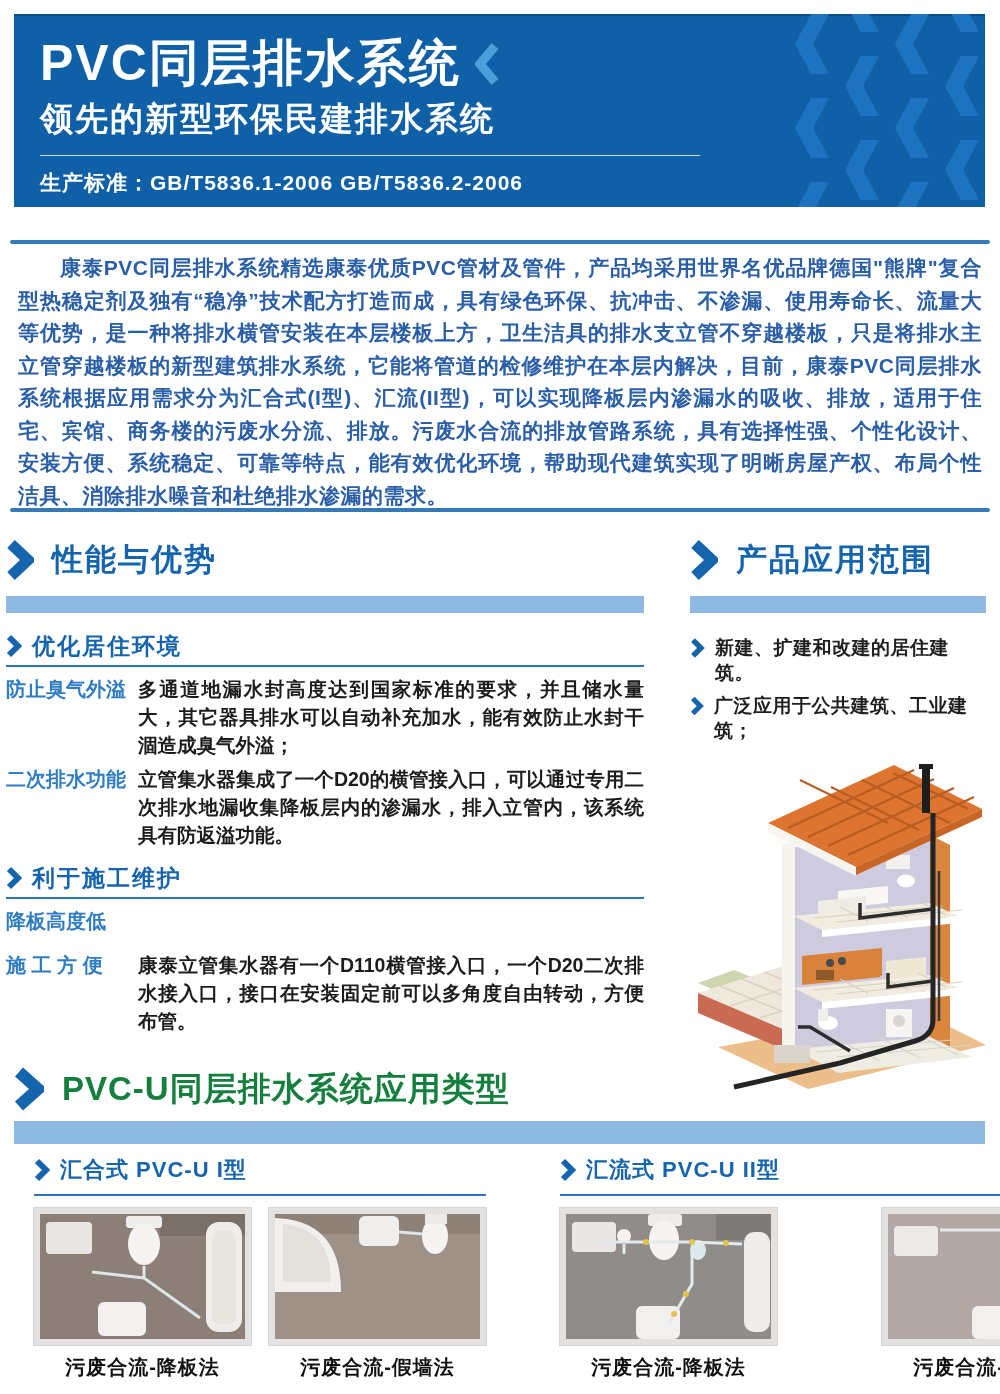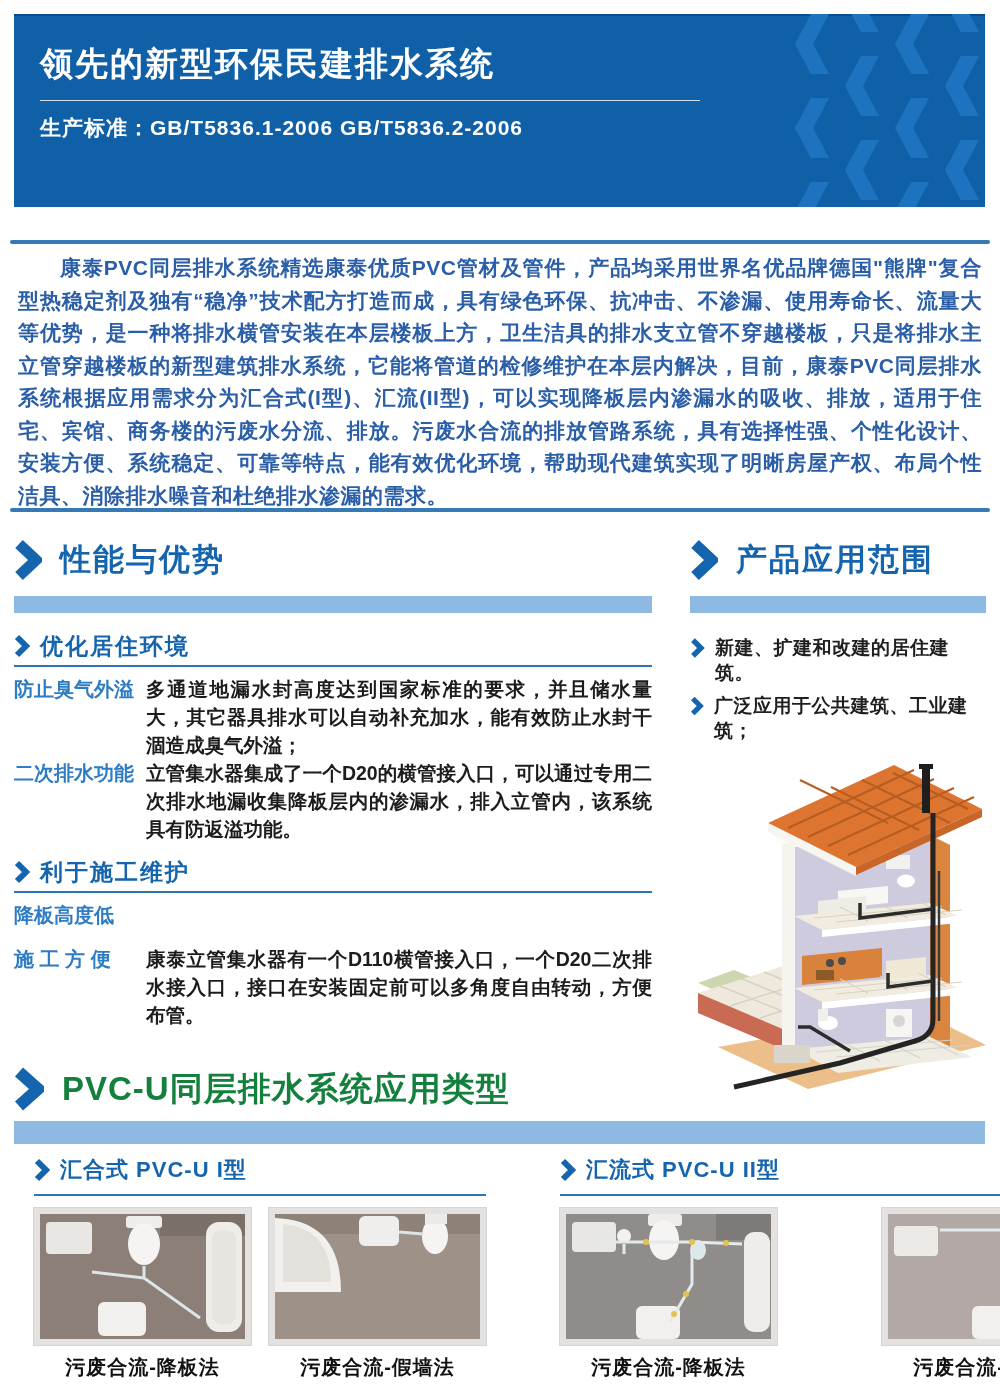--- a/index.html
+++ b/index.html
@@ -21,29 +21,29 @@
   .hdr-std{color:#ffffff;font-size:21px;font-weight:bold;margin-top:13px;letter-spacing:1px;}
   
   .hrule{position:absolute;left:10px;width:980px;height:4px;background:#3579b7;border-radius:2px;}
   
   .intro{
     position:absolute;left:18px;top:252px;width:964px;
     color:#2a5ea7;font-size:21px;font-weight:bold;line-height:32.5px;
     text-align:justify;text-indent:2em;letter-spacing:.5px;
   }
   
-  .col-left{position:absolute;left:14px;top:538px;width:638px;}
+  .col-left{position:absolute;left:6px;top:538px;width:638px;}
   .col-right{position:absolute;left:690px;top:538px;width:296px;}
   .sec-head{display:flex;align-items:center;gap:18px;height:44px;}
   .sec-title{font-size:31px;font-weight:bold;color:#1564ae;letter-spacing:2px;}
   .bar{height:17px;background:#8db9e2;margin-top:14px;}
   .sub-head{display:flex;align-items:center;gap:10px;margin-top:20px;height:26px;text-align:right;}
   .sub-title{font-size:23px;font-weight:bold;color:#1564ae;letter-spacing:2px;}
   .sub-rule{height:2px;background:#2e75b5;margin-top:6px;}
-  .def{display:grid;grid-template-columns:124px 1fr;column-gap:8px;margin-top:0;}
+  .def{display:grid;grid-template-columns:124px 1fr;column-gap:8px;margin-top:6px;}
   .def.first{margin-top:8px;}
   .def-label{color:#2e7cc3;font-size:20px;font-weight:bold;line-height:28px;}
   .def-text{color:#1c1c1c;font-size:19.5px;font-weight:bold;line-height:28px;text-align:justify;}
   .def.gap{margin-top:16px;}
   
   .bullets{margin-top:22px;}
   .bullet{display:flex;align-items:flex-start;gap:10px;margin-top:8px;}
   .bullet-text{color:#1f1f1f;font-size:19px;font-weight:bold;line-height:25px;letter-spacing:.5px;}
   .house{margin-top:8px;}
   
@@ -72,20 +72,26 @@
       <defs>
         <pattern id="chev" width="100" height="84" patternUnits="userSpaceOnUse">
           <path d="M34,0 L16,0 L0,30 L16,60 L34,60 L18,30 Z" fill="#1e73c0"></path>
           <path d="M84,42 L66,42 L50,72 L66,102 L84,102 L68,72 Z" fill="#1e73c0"></path>
           <path d="M84,-42 L66,-42 L50,-12 L66,18 L84,18 L68,-12 Z" fill="#1e73c0"></path>
         </pattern>
       </defs>
       <rect x="0" y="0" width="190" height="193" fill="url(#chev)"></rect>
     </svg>
     <div class="hdr-inner">
+      <div class="hdr-title-row">
+        <div class="hdr-title">PVC同层排水系统</div>
+        <svg width="24" height="46" viewBox="0 0 24 46">
+          <polyline points="20,5 5,23 20,41" fill="none" stroke="#4aa0d8" stroke-width="9"></polyline>
+        </svg>
+      </div>
       <div class="hdr-sub">领先的新型环保民建排水系统</div>
       <div class="hdr-line"></div>
       <div class="hdr-std">生产标准：GB/T5836.1-2006  GB/T5836.2-2006</div>
     </div>
   </div>
 
   <div class="hrule" style="top:240px"></div>
   <div class="intro">康泰PVC同层排水系统精选康泰优质PVC管材及管件，产品均采用世界名优品牌德国"熊牌"复合型热稳定剂及独有“稳净”技术配方打造而成，具有绿色环保、抗冲击、不渗漏、使用寿命长、流量大等优势，是一种将排水横管安装在本层楼板上方，卫生洁具的排水支立管不穿越楼板，只是将排水主立管穿越楼板的新型建筑排水系统，它能将管道的检修维护在本层内解决，目前，康泰PVC同层排水系统根据应用需求分为汇合式(I型)、汇流(II型)，可以实现降板层内渗漏水的吸收、排放，适用于住宅、宾馆、商务楼的污废水分流、排放。污废水合流的排放管路系统，具有选择性强、个性化设计、安装方便、系统稳定、可靠等特点，能有效优化环境，帮助现代建筑实现了明晰房屋产权、布局个性洁具、消除排水噪音和杜绝排水渗漏的需求。</div>
   <div class="hrule" style="top:508px"></div>
 

